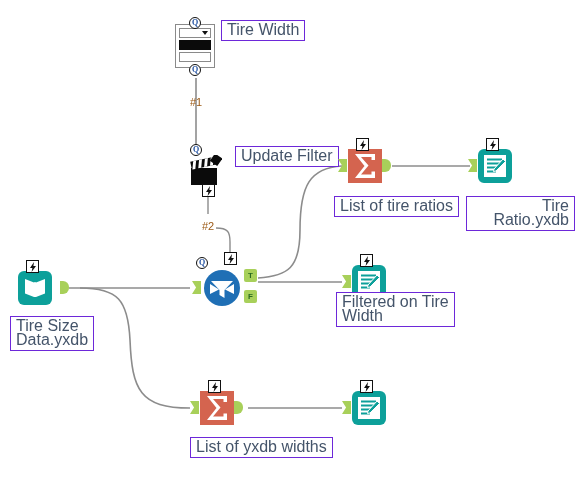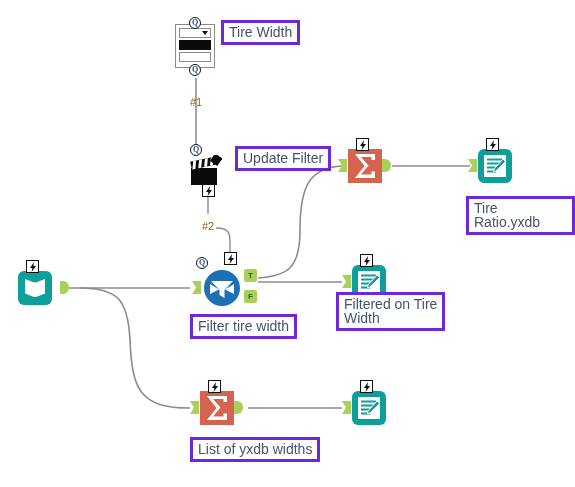--- a/index.html
+++ b/index.html
@@ -11,23 +11,23 @@
   }
   #canvas{position:relative;width:575px;height:487px;}
   #wires{position:absolute;left:0;top:0;width:575px;height:487px;}
 
   .node{position:absolute;}
 
   
   .lbl{
     position:absolute;
     background:#ffffff;
-    border:3px solid #6d28d9;
+    border:1px solid #6d28d9;
     color:#44546a;
-    font-size:14px;
+    font-size:16px;
     line-height:14px;
     padding:2px 5px 3px 5px;
     white-space:pre-line;
     font-family:"Liberation Sans", sans-serif;
   }
 
   
   .teal-tool{
     width:34px;height:34px;
     background:#0da09a;
@@ -189,20 +189,21 @@
       </svg>
     </div>
   </div>
   <div class="anchor-in" style="left:338px;top:159px;"></div>
   <div class="anchor-out" style="left:382px;top:159px;"></div>
   <div class="bolt" style="left:356px;top:138px;">
     <svg viewBox="0 0 8 10">
       <polygon points="5,0 1,6 3.4,6 2.6,10 7,4 4.4,4" fill="#111"></polygon>
     </svg>
   </div>
+  <div class="lbl" style="left:334px;top:196px;">List of tire ratios</div>
 
   <div class="node" style="left:478px;top:149px;">
     <div class="teal-tool">
       <svg class="teal-inner" viewBox="0 0 24 24">
         <rect x="1" y="1" width="22" height="22" fill="#ffffff"></rect>
         <g fill="#0da09a">
           <rect x="4" y="4.5" width="15" height="2"></rect>
           <rect x="4" y="8.5" width="15" height="2"></rect>
           <rect x="4" y="12.5" width="11" height="2"></rect>
           <rect x="4" y="16.5" width="9" height="2"></rect>
@@ -210,57 +211,58 @@
         <polygon points="20,5 22.5,7.5 13,17 10.5,17.5 11,15" fill="#0da09a" stroke="#ffffff" stroke-width="1"></polygon>
       </svg>
     </div>
   </div>
   <div class="anchor-in" style="left:468px;top:159px;"></div>
   <div class="bolt" style="left:486px;top:138px;">
     <svg viewBox="0 0 8 10">
       <polygon points="5,0 1,6 3.4,6 2.6,10 7,4 4.4,4" fill="#111"></polygon>
     </svg>
   </div>
-  <div class="lbl" style="left:466px;top:196px;">Tire Ratio.yxdb</div>
+  <div class="lbl" style="left:466px;top:196px;text-align:right;">Tire Ratio.yxdb</div>
 
   <div class="node" style="left:18px;top:271px;">
     <div class="teal-tool">
       <svg class="teal-inner" viewBox="0 0 24 24">
         <path d="M2,3 L11,6.5 L11,21 L2,17.5 Z" fill="#ffffff"></path>
         <path d="M22,3 L13,6.5 L13,21 L22,17.5 Z" fill="#ffffff"></path>
         <rect x="11" y="6.2" width="2" height="14.8" fill="#ffffff"></rect>
       </svg>
     </div>
   </div>
   <div class="anchor-out" style="left:60px;top:281px;"></div>
   <div class="bolt" style="left:26px;top:260px;">
     <svg viewBox="0 0 8 10">
       <polygon points="5,0 1,6 3.4,6 2.6,10 7,4 4.4,4" fill="#111"></polygon>
     </svg>
   </div>
+  <div class="lbl" style="left:10px;top:316px;">Tire Size
+Data.yxdb</div>
 
   <div class="qbadge" style="left:196px;top:257px;">Q</div>
   <div class="bolt" style="left:224px;top:252px;">
     <svg viewBox="0 0 8 10">
       <polygon points="5,0 1,6 3.4,6 2.6,10 7,4 4.4,4" fill="#111"></polygon>
     </svg>
   </div>
   <div class="node" style="left:204px;top:270px;">
     <div class="filt-tool">
       <svg width="30" height="26" viewBox="0 0 30 26">
         <polygon points="4,6 26,6 17.5,15 17.5,23 12.5,20 12.5,15" fill="#ffffff"></polygon>
         <polygon points="3,9 12,14.5 3,19" fill="#ffffff"></polygon>
         <polygon points="27,9 18,14.5 27,19" fill="#ffffff"></polygon>
       </svg>
     </div>
   </div>
   <div class="anchor-in" style="left:192px;top:281px;"></div>
   <div class="anchor-tf" style="left:244px;top:269px;">T</div>
   <div class="anchor-tf" style="left:244px;top:290px;">F</div>
-  <div class="lbl" style="left:190px;top:314px;">Filter tire width</div>
 
   <div class="node" style="left:352px;top:265px;">
     <div class="teal-tool">
       <svg class="teal-inner" viewBox="0 0 24 24">
         <rect x="1" y="1" width="22" height="22" fill="#ffffff"></rect>
         <g fill="#0da09a">
           <rect x="4" y="4.5" width="15" height="2"></rect>
           <rect x="4" y="8.5" width="15" height="2"></rect>
           <rect x="4" y="12.5" width="11" height="2"></rect>
           <rect x="4" y="16.5" width="9" height="2"></rect>

